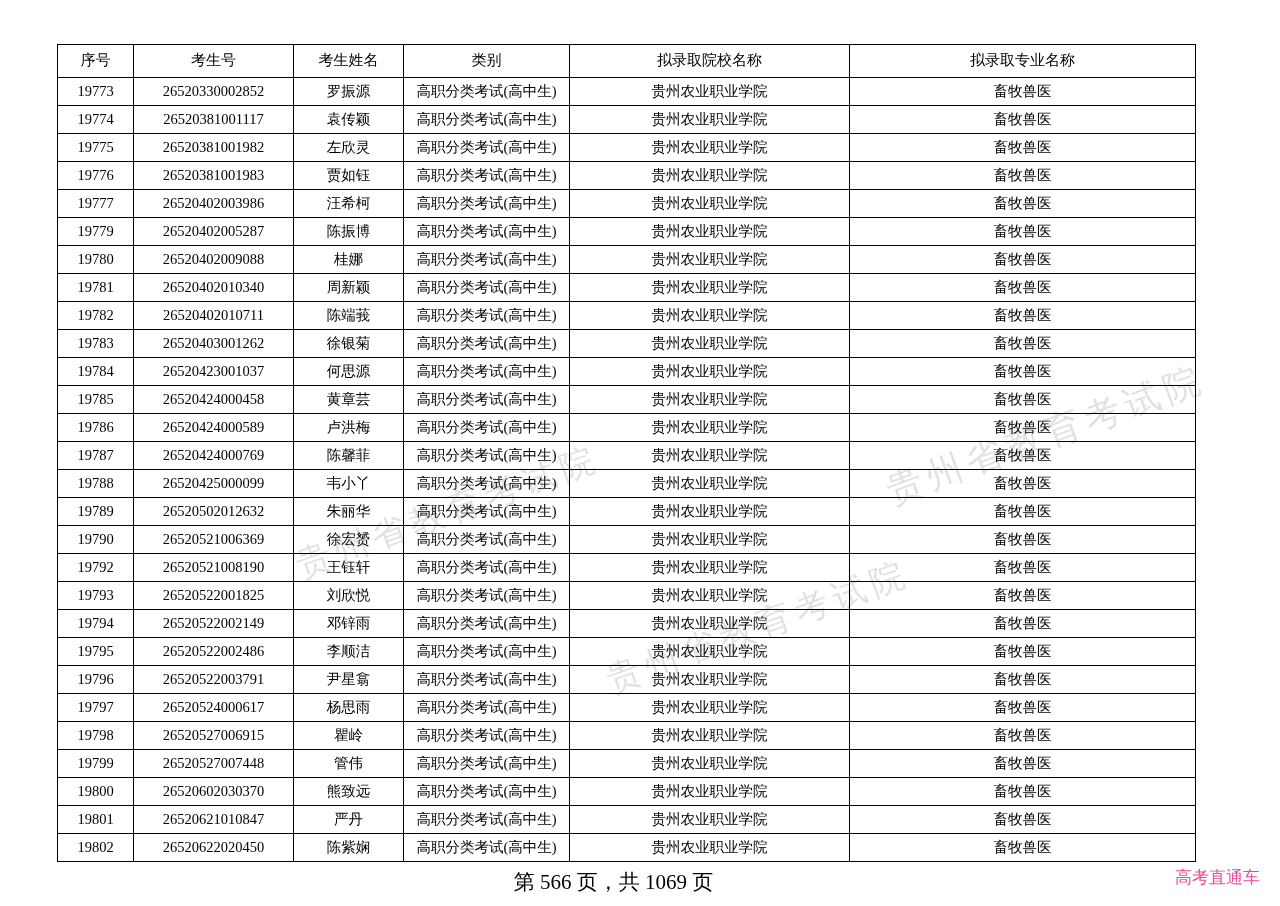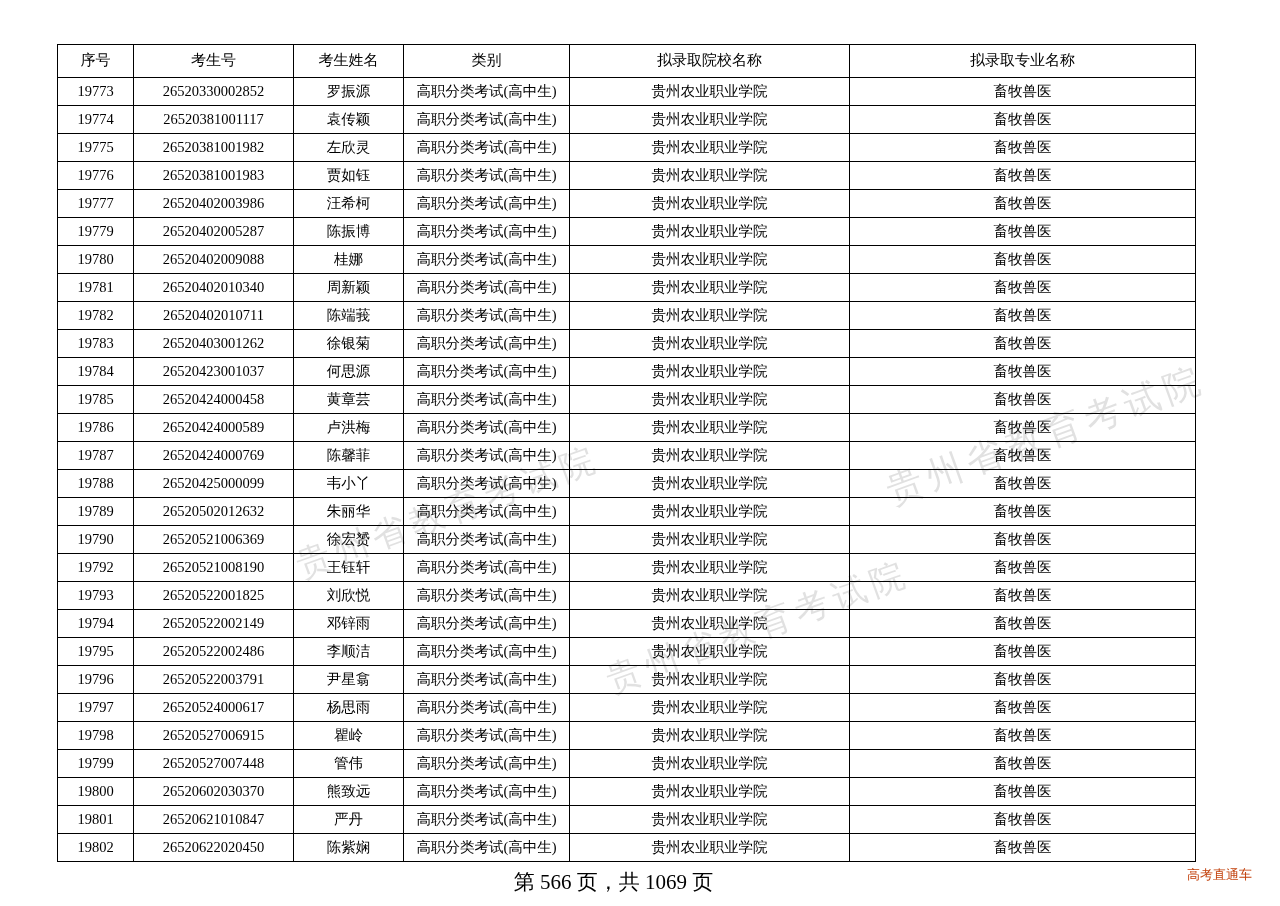--- a/index.html
+++ b/index.html
@@ -86,24 +86,24 @@
     position: absolute;
     left: 0;
     top: 868px;
     width: 1227px;
     text-align: center;
     font-size: 21px;
     font-family: "Liberation Serif", "DejaVu Serif", serif;
   }
   .brand {
     position: absolute;
-    right: 28px;
+    right: 20px;
     top: 866px;
-    font-size: 13px;
-    color: #c2410c;
+    font-size: 17px;
+    color: #ec4899;
     font-family: "Liberation Sans", sans-serif;
   }
 </style>
 </head>
 <body>
 
 <div class="page">
 
   <div class="wm wm1">贵州省教育考试院</div>
   <div class="wm wm2">贵州省教育考试院</div>

